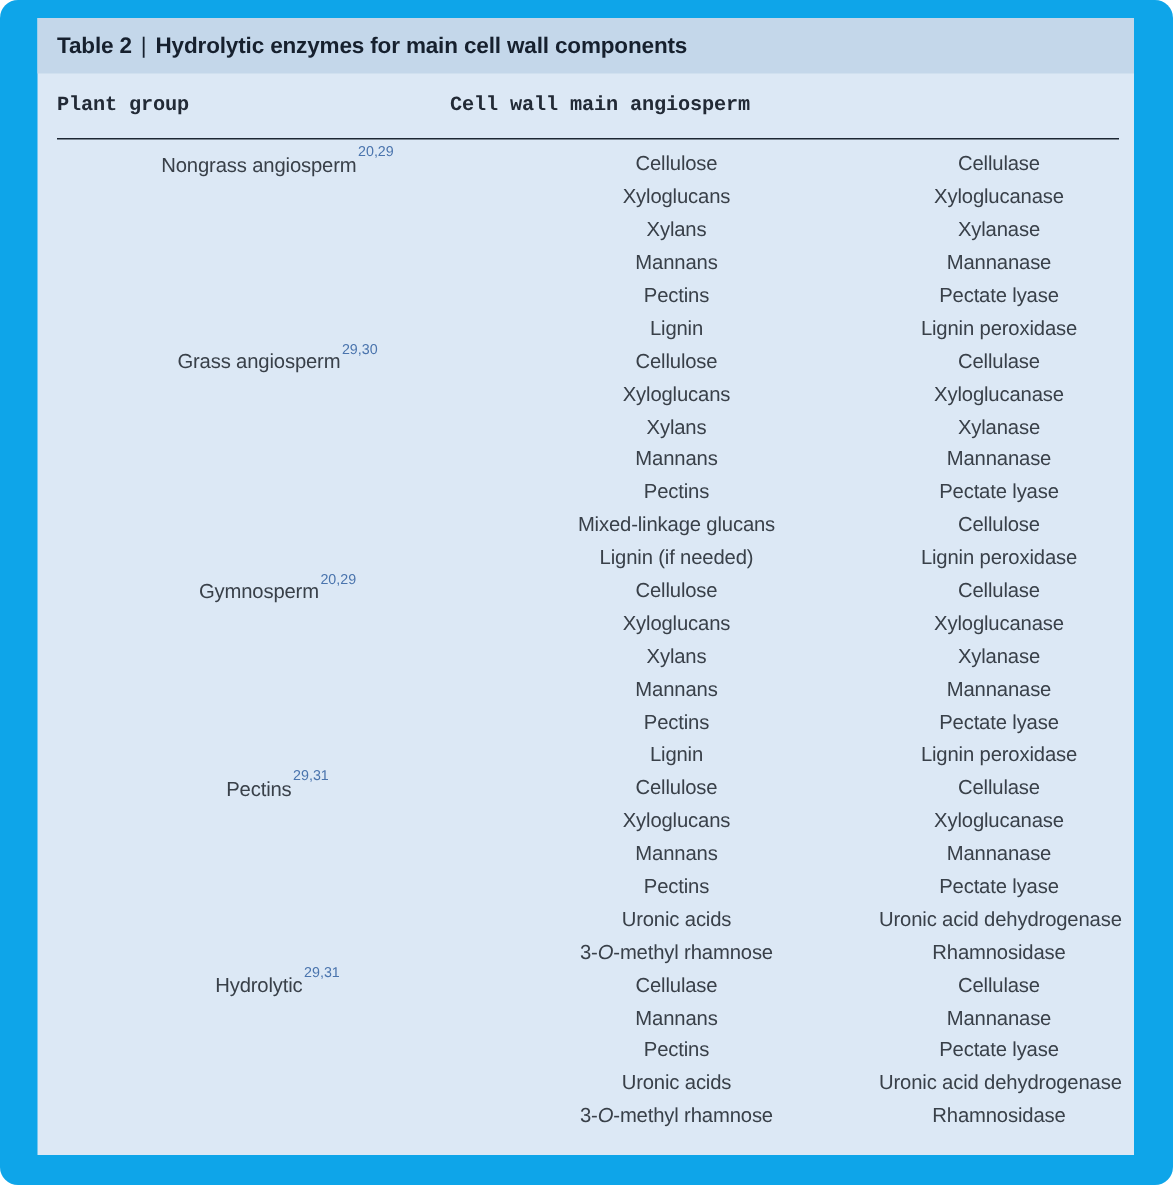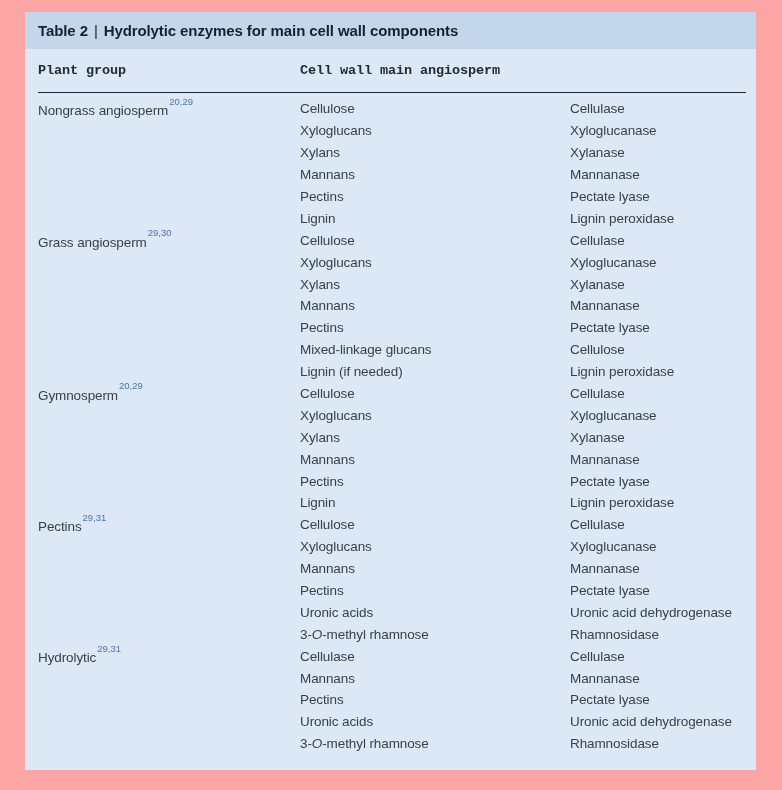--- a/index.html
+++ b/index.html
@@ -2,21 +2,21 @@
 <html><head>
 <meta charset="utf-8">
 <style>
   * { margin: 0; padding: 0; box-sizing: border-box; }
   html, body {
     width: 782px; height: 790px;
     background: #ffffff;
     font-family: "Liberation Sans", "DejaVu Sans", sans-serif;
     overflow: hidden;
   }
-  .page { position: relative; width: 782px; height: 790px; background: #fca5a5; }
+  .page { position: relative; width: 782px; height: 790px; background: #0ea5e9; border-radius: 12px; }
 
   .table-card {
     position: absolute;
     left: 25px; top: 12px;
     width: 731px; height: 758px;
     background: #dce8f5;
   }
 
   .title-band {
     height: 37px;
@@ -44,21 +44,21 @@
     letter-spacing: -0.1px;
     font-family: Liberation Mono, monospace;
   }
 
   .header-rule {
     height: 0;
     border-top: 1.5px solid #1c2633;
     margin: 0 10px 0 13px;
   }
 
-  .rows { padding: 5px 10px 0 13px; }
+  .rows { padding: 5px 10px 0 29px; text-align: center; }
   .row {
     display: grid;
     grid-template-columns: 262px 270px 1fr;
     height: 21.9px;
     align-items: center;
   }
   .cell {
     color: #394049;
     font-size: 13.5px;
     letter-spacing: -0.1px;

